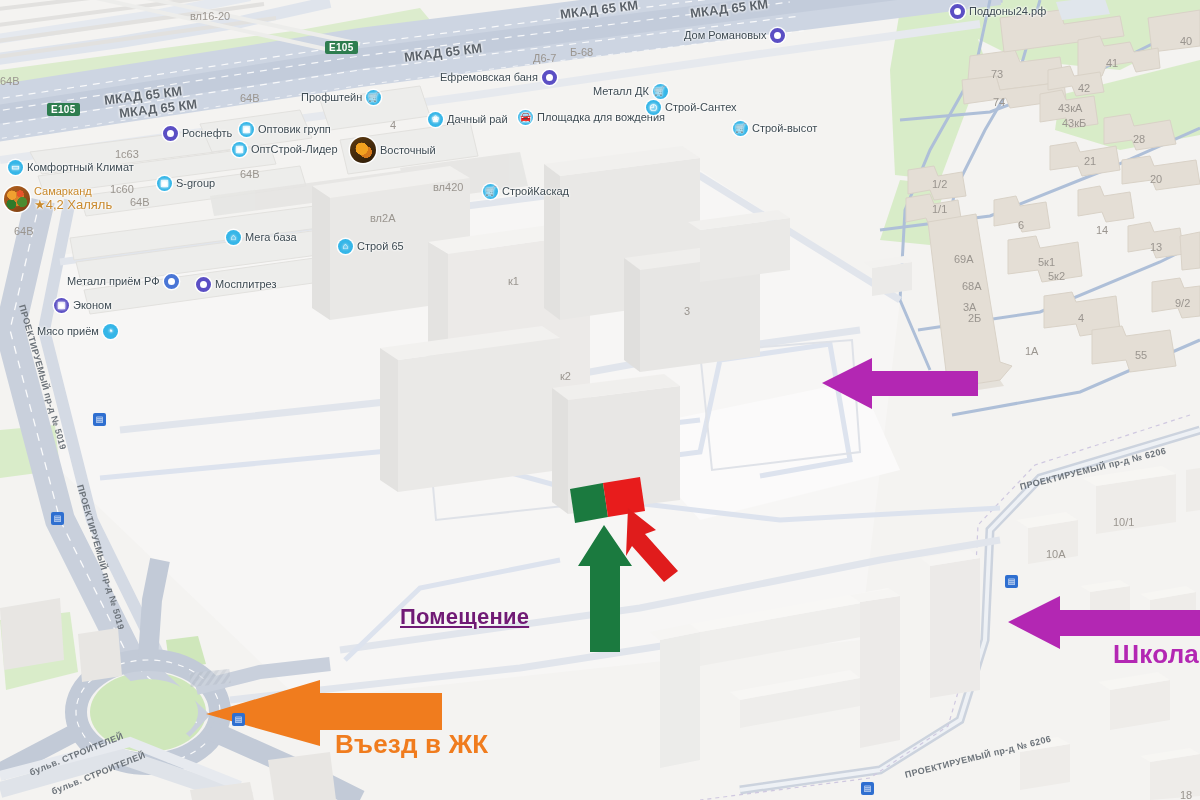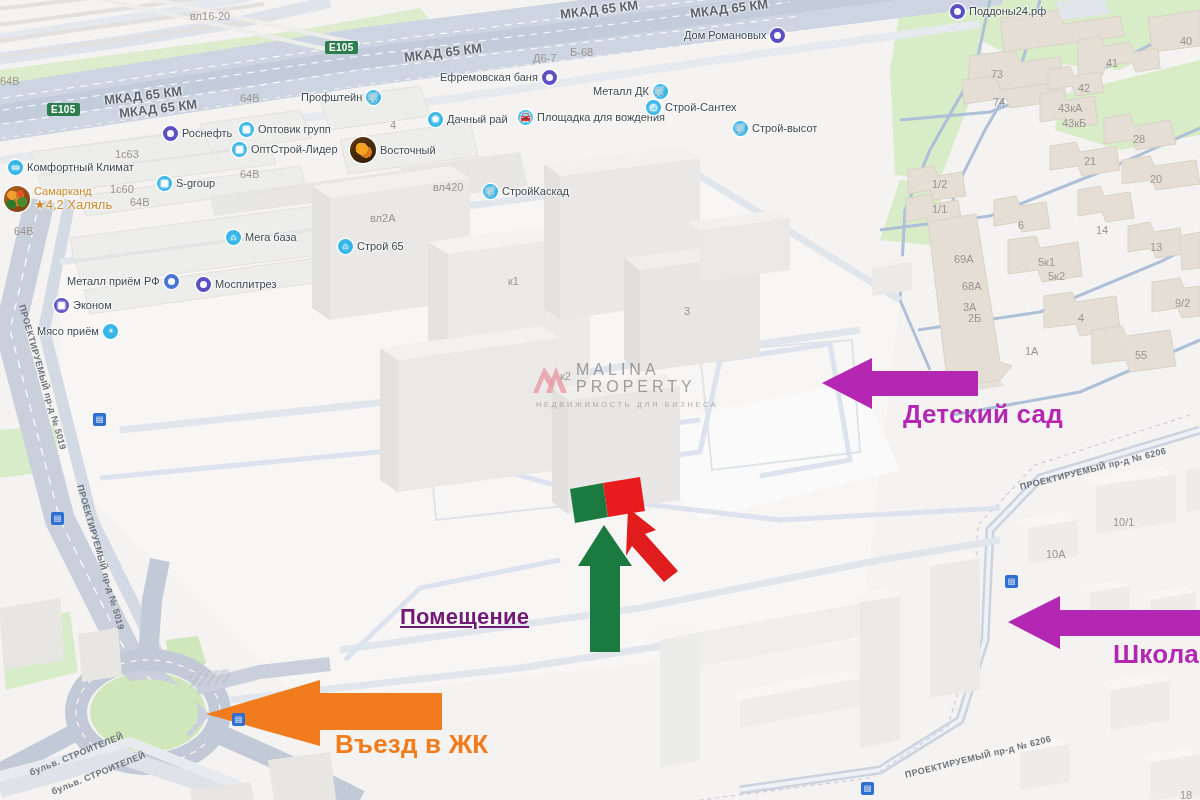--- a/index.html
+++ b/index.html
@@ -417,33 +417,20 @@
         <path d="M928 222 L976 214 L1000 362 L1012 366 L1000 380 L948 388 Z"></path>
       </g>
       <g fill="#d9d2c7" opacity=".55">
         <path d="M948 388 L1000 380 L1004 386 L952 394 Z"></path>
       </g>
     </g>
 
     <path d="M1056 2 L1104 -4 L1110 14 L1062 20 Z" fill="#e0e6ec"></path>
   </svg>
 
-  <div id="watermark">
-    <div class="wm-row">
-      <svg class="wm-mark" viewBox="0 0 40 34">
-        <path d="M3 31 L14 5 L24 20 L20 26 L14 16 L8 31 Z" fill="#e8556b" opacity=".85"></path>
-        <path d="M16 31 L26 5 L37 31 L31 31 L26 17 L22 31 Z" fill="#e8556b" opacity=".85"></path>
-      </svg>
-      <div class="wm-words">
-        <div class="wm-l1">MALINA</div>
-        <div class="wm-l2">PROPERTY</div>
-      </div>
-    </div>
-    <div class="wm-l3">НЕДВИЖИМОСТЬ ДЛЯ БИЗНЕСА</div>
-  </div>
 
   <svg class="layer" width="1200" height="800" viewBox="0 0 1200 800">
 
     <g>
       <path d="M570 489 L603 483 L608 517 L575 523 Z" fill="#1b7a3f"></path>
       <path d="M603 483 L640 477 L645 511 L608 517 Z" fill="#e81c1c"></path>
     </g>
 
     <g>
       <path d="M628 508 L656 530 L645 534 L678 571 L664 582 L632 546 L626 556 Z" fill="#e01c1c"></path>
@@ -460,21 +447,20 @@
     <g>
       <path d="M1008 622 L1060 596 L1060 610 L1200 610 L1200 636 L1060 636 L1060 649 Z" fill="#b327b3"></path>
     </g>
 
     <g>
       <path d="M206 714 L320 680 L320 693 L442 693 L442 730 L320 730 L320 746 Z" fill="#f07c1e"></path>
     </g>
   </svg>
 
   <div class="anno" id="label-pomeschenie">Помещение</div>
-  <div class="anno" id="label-detsad">Детский сад</div>
   <div class="anno" id="label-shkola">Школа</div>
   <div class="anno" id="label-vezd">Въезд в ЖК</div>
 
   <div class="layer" id="text-layer">
       <div class="mtext road" style="left: 104px; top: 88px; transform: rotate(-7deg);">МКАД 65 КМ</div>
       <div class="mtext road" style="left: 119px; top: 101px; transform: rotate(-7deg);">МКАД 65 КМ</div>
       <div class="mtext road" style="left: 404px; top: 45px; transform: rotate(-7deg);">МКАД 65 КМ</div>
       <div class="mtext road" style="left: 560px; top: 2px; transform: rotate(-7deg);">МКАД 65 КМ</div>
       <div class="mtext road" style="left: 690px; top: 1px; transform: rotate(-7deg);">МКАД 65 КМ</div>
       <div class="mtext roadsm" style="left: 22px; top: 300px; transform: rotate(74deg); transform-origin: left center;">ПРОЕКТИРУЕМЫЙ пр-д № 5019</div>

